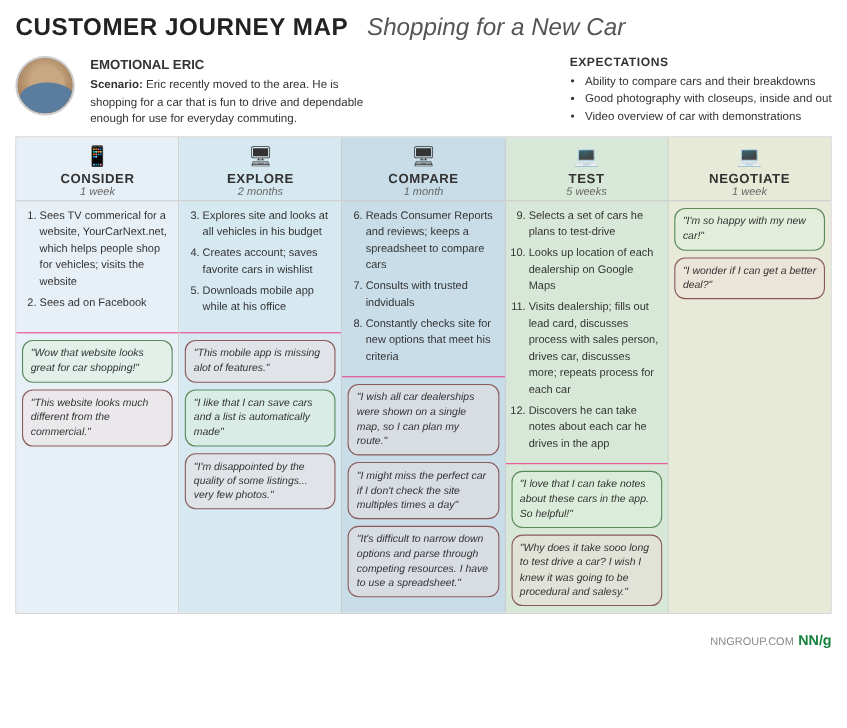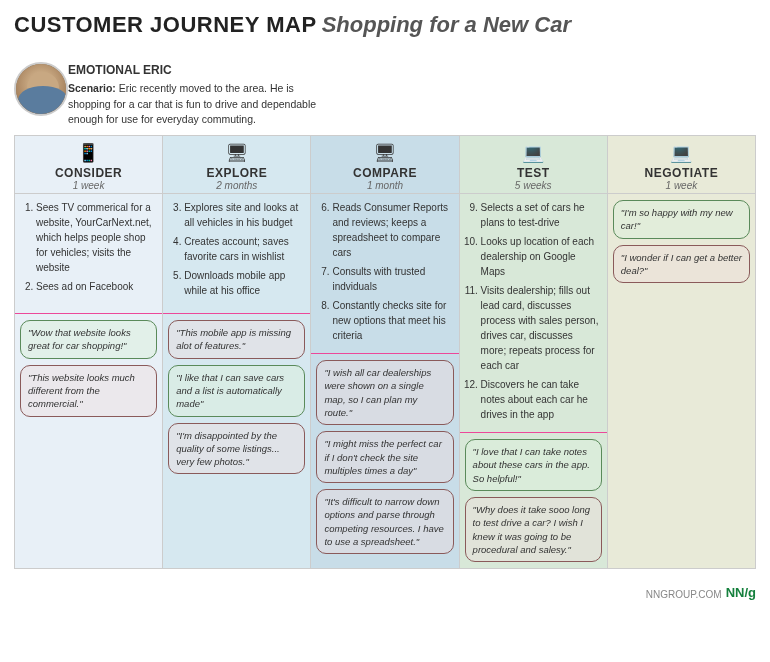--- a/index.html
+++ b/index.html
@@ -7,24 +7,24 @@
       font-family: Arial, Helvetica, sans-serif;
       background: #fff;
       width: 770px;
       min-height: 662px;
       font-size: 11px;
       color: #333;
     }
     .page { width: 770px; background: #fff; padding: 12px 14px 8px 14px; }
     .title-block { flex: 1; }
     .main-title { font-size: 22px; font-weight: 900; text-transform: uppercase; letter-spacing: 0.5px; color: #222; display: inline; }
-    .main-title-italic { font-size: 22px; font-weight: 700; font-style: italic; color: #555; margin-left: 2px; display: inline; }
+    .main-title-italic { font-size: 22px; font-weight: 400; font-style: italic; color: #555; margin-left: 14px; display: inline; }
 
     
-    .persona-section { display: flex; margin-top: 24px; align-items: flex-start; }
+    .persona-section { display: flex; margin-top: 13px; align-items: flex-start; gap: 14px; }
     .avatar { width: 54px; height: 54px; border-radius: 50%; background: #8B7355; overflow: hidden; flex-shrink: 0; border: 2px solid #ccc; }
     .avatar-inner { width: 100%; height: 100%; background: radial-gradient(circle at 50% 40%, #c8a882 30%, #8B6340 100%); position: relative; display: flex; align-items: flex-end; justify-content: center; overflow: hidden; }
     .avatar-face { width: 32px; height: 32px; background: #c8a882; border-radius: 50%; position: absolute; top: 8px; left: 11px; }
     .avatar-body { width: 50px; height: 28px; background: #5a7c9e; border-radius: 50% 50% 0 0; position: absolute; bottom: 0; left: 2px; }
     .persona-text { font-size: 10.5px; max-width: 260px; line-height: 1.45; }
     .persona-name { font-weight: 700; font-size: 12px; margin-bottom: 2px; }
     .expectations { margin-left: auto; max-width: 280px; }
     .expectations-title { font-weight: 700; font-size: 11px; text-transform: uppercase; margin-bottom: 4px; letter-spacing: 0.5px; }
     .expectations ul { padding-left: 14px; }
     .expectations ul li { font-size: 10.5px; line-height: 1.5; list-style: disc; }
@@ -78,20 +78,28 @@
         <div class="avatar-face"></div>
         <div class="avatar-body"></div>
       </div>
     </div>
 
     <div class="persona-text">
       <div class="persona-name">EMOTIONAL ERIC</div>
       <div><strong>Scenario:</strong> <span>Eric recently moved to the area. He is shopping for a car that is fun to drive and dependable enough for use for everyday commuting.</span></div>
     </div>
 
+    <div class="expectations">
+      <div class="expectations-title">EXPECTATIONS</div>
+      <ul>
+        <li>Ability to compare cars and their breakdowns</li>
+        <li>Good photography with closeups, inside and out</li>
+        <li>Video overview of car with demonstrations</li>
+      </ul>
+    </div>
   </div>
 
   <div class="journey-grid">
 
     <div class="col col-consider">
       <div class="col-header">
         <div class="col-icon">📱</div>
         <div class="col-stage">CONSIDER</div>
         <div class="col-duration">1 week</div>
       </div>

